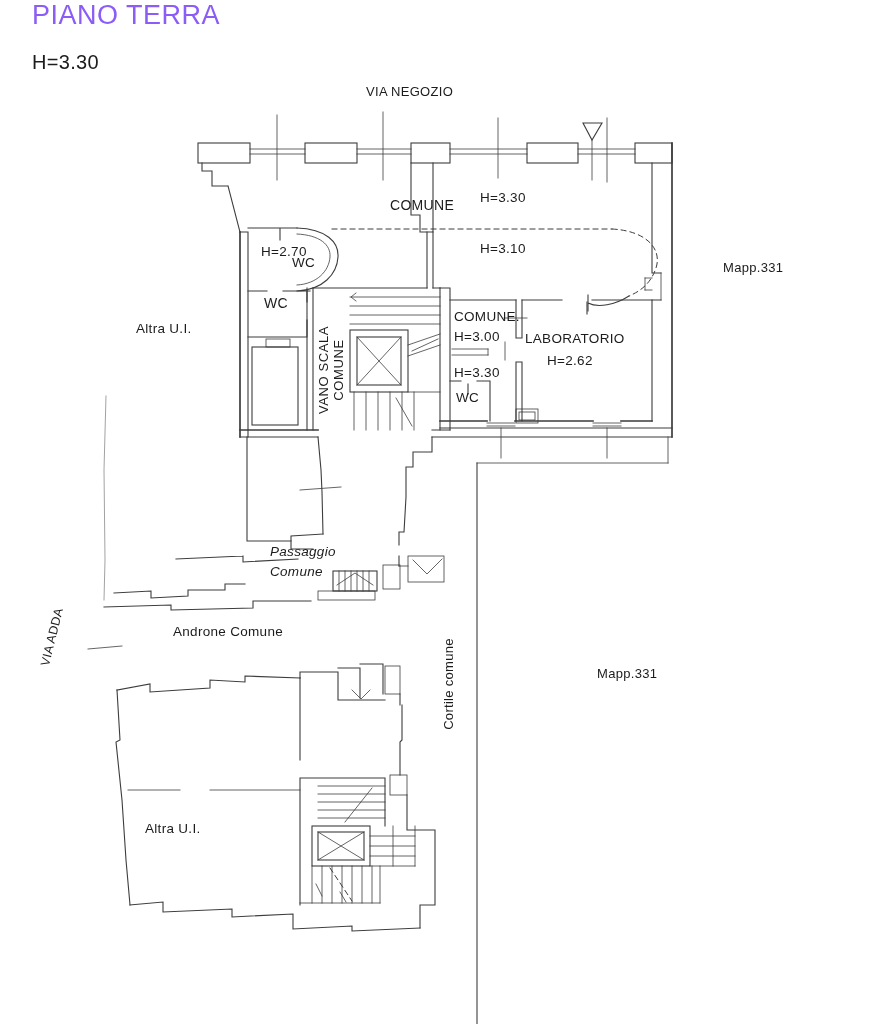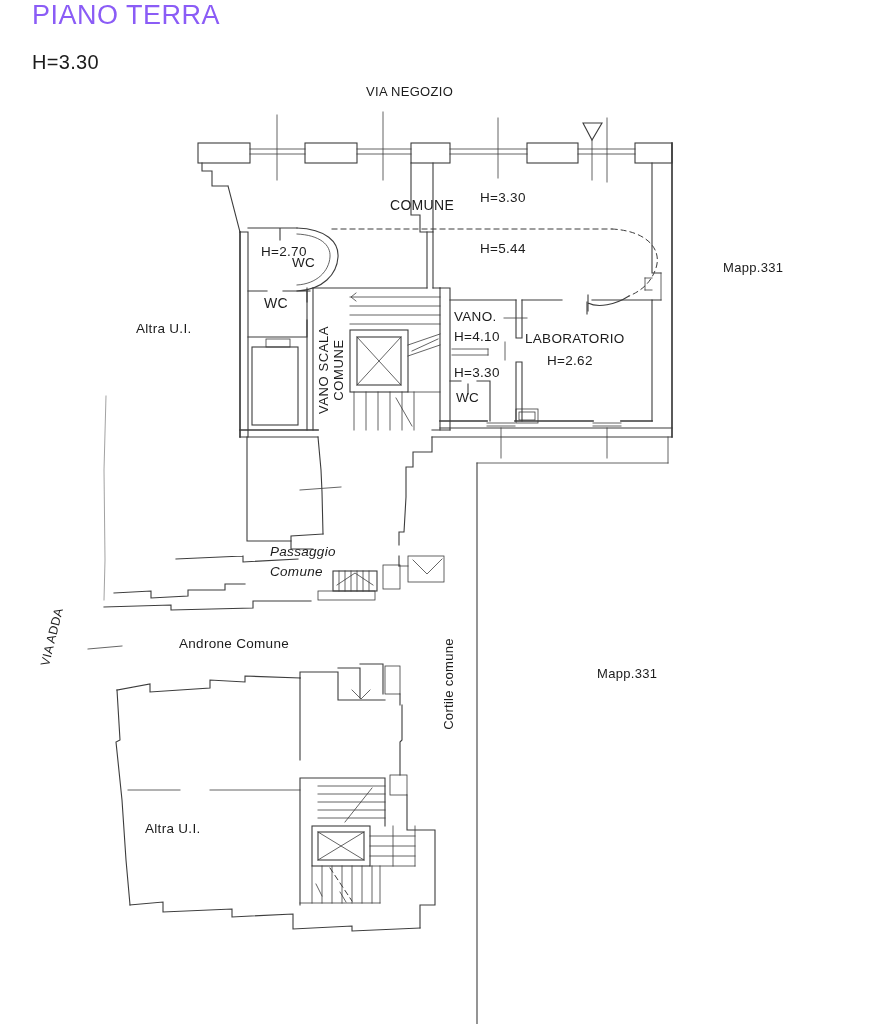--- a/index.html
+++ b/index.html
@@ -27,21 +27,21 @@
   .altra-top{left:136px;top:321px;}
   .vano{left:316px;top:418px;width:96px;transform-origin:left top;transform:rotate(-90deg);text-align:center;font-size:13px;letter-spacing:.6px;}
   .depos{left:454px;top:309px;}
   .h300{left:454px;top:329px;}
   .h330wc{left:454px;top:365px;}
   .wc3{left:456px;top:390px;}
   .laboratorio{left:525px;top:331px;}
   .h320{left:547px;top:353px;}
   .passaggio{left:270px;top:542px;line-height:20px;font-style:italic;}
   .via-adda{left:38px;top:664px;width:80px;transform-origin:left top;transform:rotate(-76deg);font-size:12.5px;}
-  .androne{left:179px;top:624px;margin-top:12px;}
+  .androne{left:173px;top:624px;}
   .cortile{left:441px;top:734px;width:100px;transform-origin:left top;transform:rotate(-90deg);text-align:center;font-size:13px;}
   .mapp-bottom{left:597px;top:666px;font-size:13px;}
   .altra-bottom{left:145px;top:821px;}
 </style>
 </head>
 <body>
 
 <div id="plan">
 
   <svg id="drawing" width="882" height="1024" viewBox="0 0 882 1024">
@@ -182,32 +182,32 @@
       <path class="t d" d="M330,868 L352,901"></path>
       <path class="t" d="M316,884 L322,896 M340,892 L346,902"></path>
     </g>
   </svg>
 
   <div class="lbl title">PIANO TERRA</div>
   <div class="lbl title-h">H=3.30</div>
   <div class="lbl via-cornalia">VIA NEGOZIO</div>
   <div class="lbl negozio">COMUNE</div>
   <div class="lbl h330-neg">H=3.30</div>
-  <div class="lbl h310">H=5.44</div>
+  <div class="lbl h310">H=3.10</div>
   <div class="lbl h270">H=2.70</div>
   <div class="lbl wc1">WC</div>
   <div class="lbl wc2">WC</div>
   <div class="lbl mapp-top">Mapp.331</div>
   <div class="lbl altra-top">Altra U.I.</div>
   <div class="lbl vano">
     <div>VANO SCALA</div>
     <div>COMUNE</div>
   </div>
-  <div class="lbl depos">VANO.</div>
-  <div class="lbl h300">H=4.10</div>
+  <div class="lbl depos">COMUNE.</div>
+  <div class="lbl h300">H=3.00</div>
   <div class="lbl h330wc">H=3.30</div>
   <div class="lbl wc3">WC</div>
   <div class="lbl laboratorio">LABORATORIO</div>
   <div class="lbl h320">H=2.62</div>
   <div class="lbl passaggio">
     <div>Passaggio</div>
     <div>Comune</div>
   </div>
   <div class="lbl via-adda">VIA ADDA</div>
   <div class="lbl androne">Androne Comune</div>

